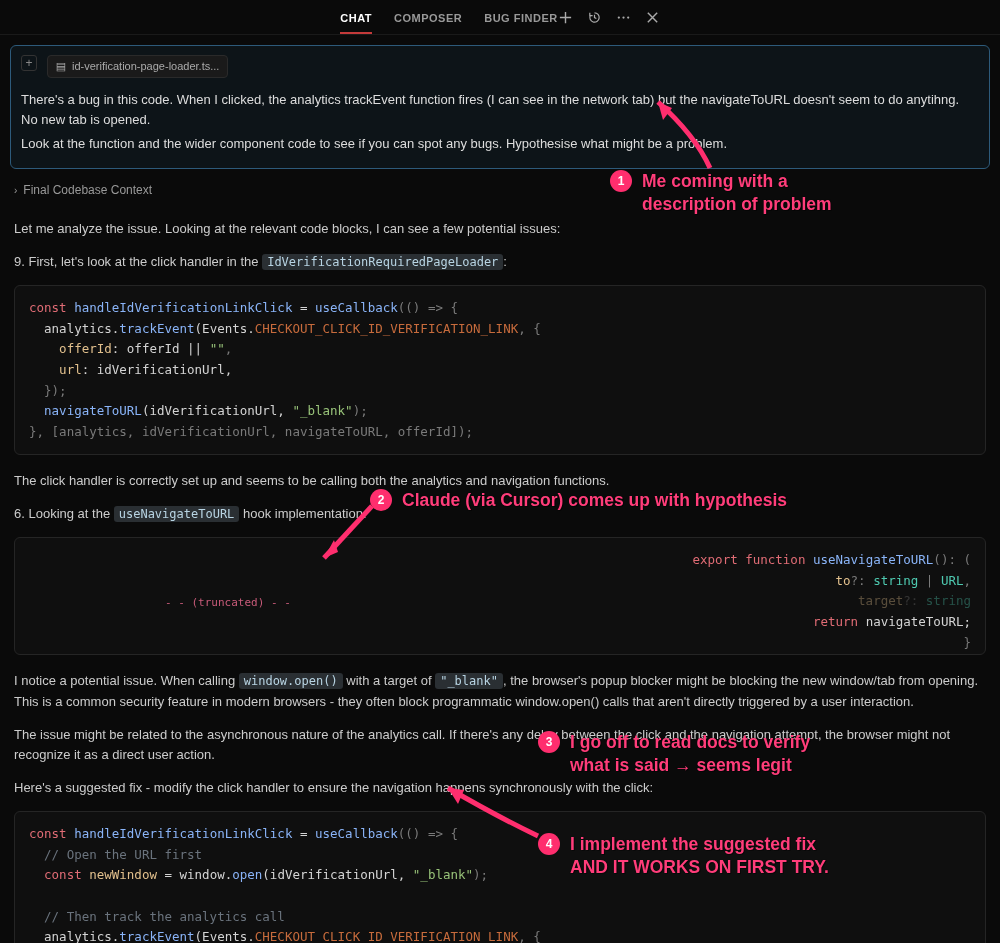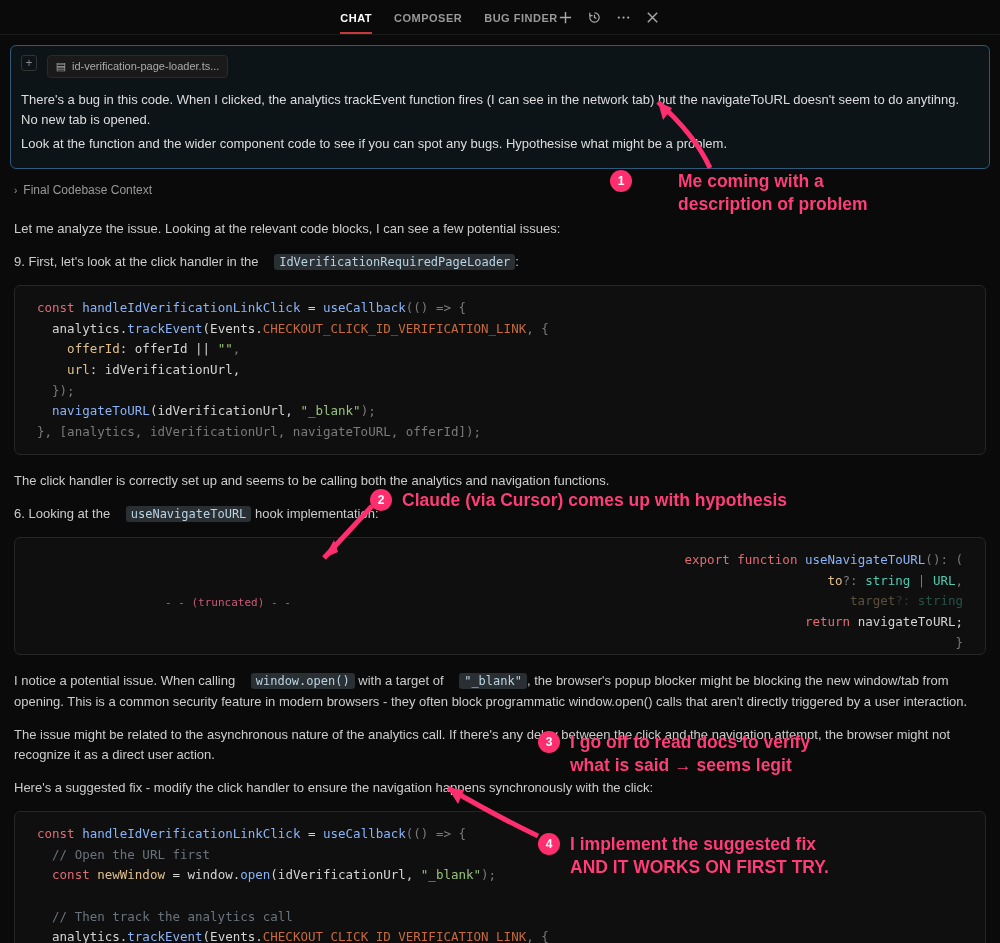--- a/index.html
+++ b/index.html
@@ -69,26 +69,25 @@
   }
   .collapse-row .chev { font-size:10px; }
 
   .assist { color:#ccc; line-height:1.6; font-size:13px; }
   .assist p { margin: 8px 0 12px 0; }
   .inline-code {
     background:#2a2f33;color:#b8d4e3;
     padding:1px 5px;border-radius:3px;
     font-family: "SF Mono", Menlo, Consolas, monospace;
     font-size:12px;
-    margin-left:12px;
   }
 
   .codeblock {
     background:#0f0f0f;border:1px solid #252525;border-radius:6px;
-    padding:12px 22px;margin:10px 0 16px 0;
+    padding:12px 14px;margin:10px 0 16px 0;
     font-family:"SF Mono",Menlo,Consolas,monospace;
     font-size:12.5px;line-height:1.65;color:#d4d4d4;
     white-space:pre;overflow:hidden;position:relative;
   }
   .tk-kw   { color:#e06c75; }
   .tk-fn   { color:#8ab4f8; }
   .tk-str  { color:#98c379; }
   .tk-pun  { color:#7a7a7a; }
   .tk-const{ color:#c76b3c; }
   .tk-cmt  { color:#6a737d; }
@@ -218,21 +217,21 @@
 
 
 </div>
 
   </div>
 </div>
 
 <div class="anno" style="left:610px;top:170px;">
   <div class="anno-row">
     <div class="anno-badge">1</div>
-    <div class="anno-text" style="white-space:pre-line;margin-left:36px;">Me coming with a
+    <div class="anno-text" style="white-space:pre-line;">Me coming with a
 description of problem</div>
   </div>
 </div>
 <div class="arrow" style="left:640px;top:90px;width:90px;height:85px;">
   <svg width="90" height="85">
       <path d="M70 78 Q55 45 18 12"></path>
       <polygon class="head" points="18,12 32,18 23,30"></polygon>
     </svg>
 </div>
 

